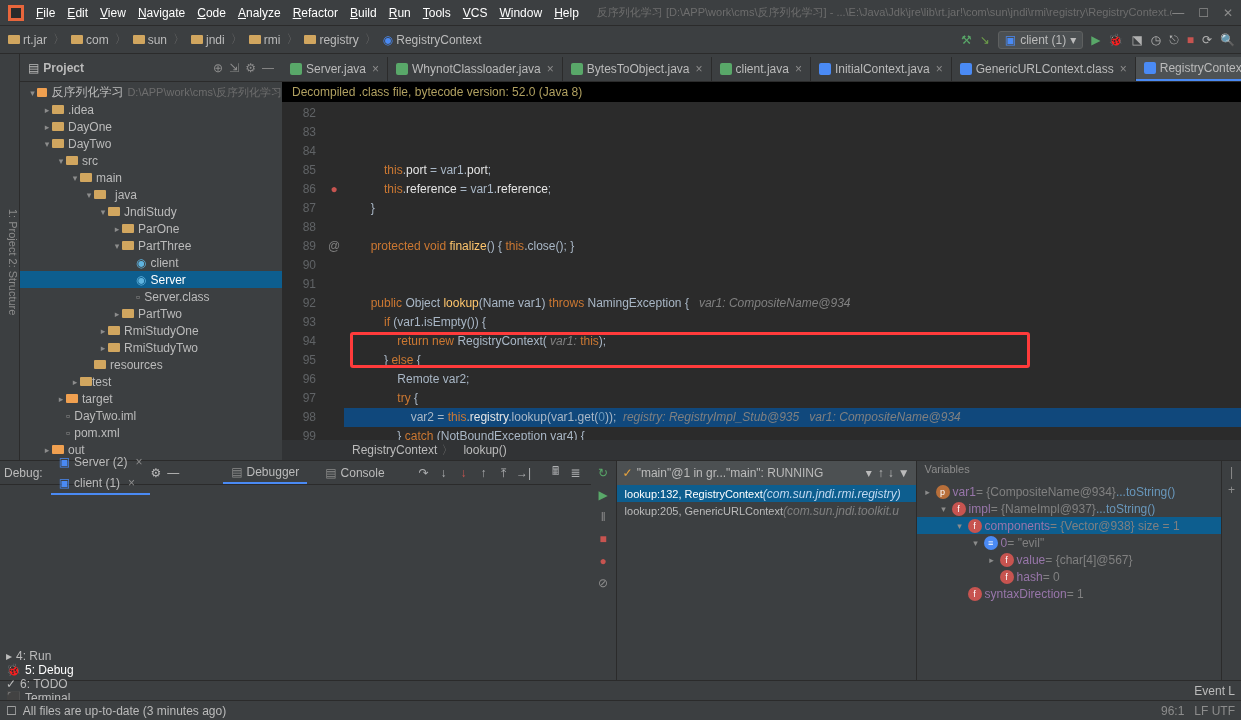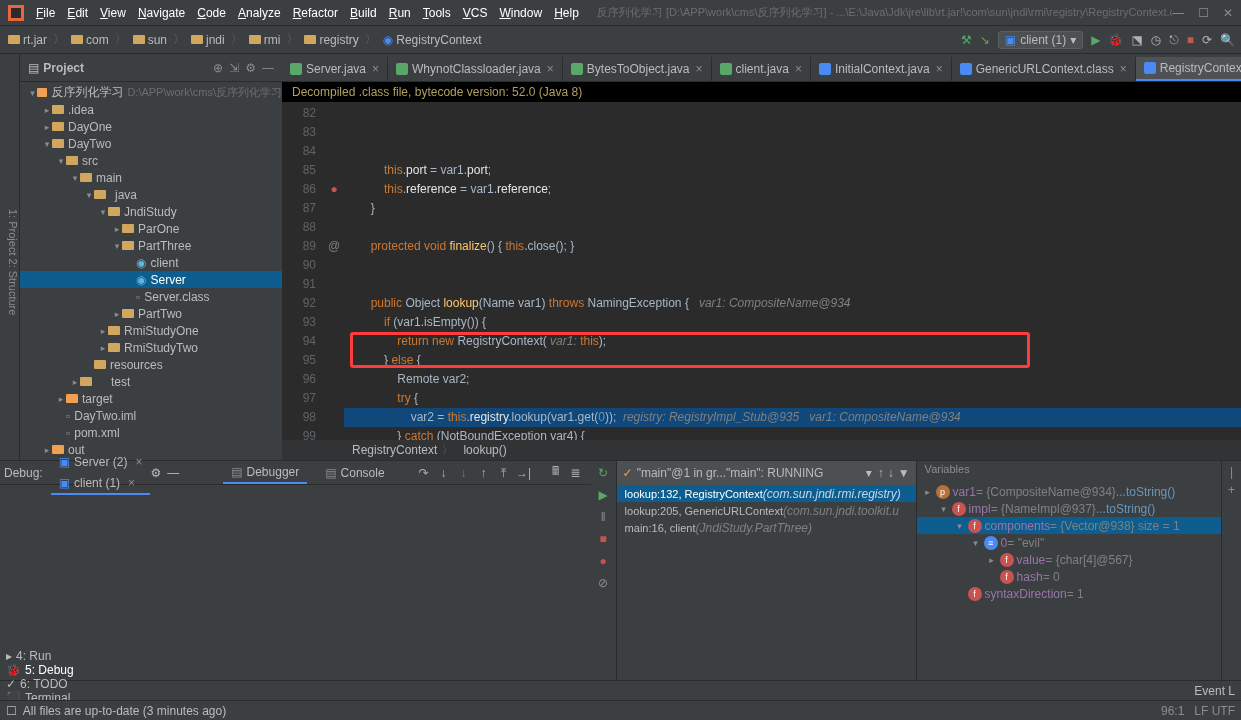--- a/index.html
+++ b/index.html
@@ -261,21 +261,21 @@
           <span style="margin-left:4px">RmiStudyTwo</span>
         </div>
         <div class="tree-row" style="padding-left: 64px;">
           <span class="arrow"></span>
           <span class="folder-ic" style=""></span>
           <span style="margin-left:4px">resources</span>
         </div>
         <div class="tree-row" style="padding-left: 50px;">
           <span class="arrow">▸</span>
           <span class="folder-ic" style=""></span>
-          <span style="margin-left:19px">test</span>
+          <span style="margin-left:0">test</span>
         </div>
         <div class="tree-row" style="padding-left: 36px;">
           <span class="arrow">▸</span>
           <span class="folder-ic" style="background:#f0a050"></span>
           <span style="margin-left:4px">target</span>
         </div>
         <div class="tree-row" style="padding-left: 36px;">
           <span class="arrow"></span>
           <span style="color:#8c8c8c">▫</span>
           <span style="margin-left:4px">DayTwo.iml</span>
@@ -430,21 +430,20 @@
         <span style="color:#e8a33d;margin-right:4px">✓</span>
         <span style="flex:1">"main"@1 in gr..."main": RUNNING</span>
         <span>▾</span>
         <span style="margin-left:6px">↑</span>
         <span style="margin-left:4px">↓</span>
         <span style="margin-left:4px">▼</span>
       </div>
       <div class="frame-list" id="framelist">
           <div class="frame-row sel">lookup:132, RegistryContext <span class="pkg">(com.sun.jndi.rmi.registry)</span></div>
           <div class="frame-row">lookup:205, GenericURLContext <span class="pkg">(com.sun.jndi.toolkit.u</span></div>
-          <div class="frame-row">main:16, client <span class="pkg">(JndiStudy.PartThree)</span></div>
         </div>
     </div>
     <div class="vars-panel">
       <div class="vars-header">Variables</div>
       <div class="vars-tree" id="varstree">
           <div class="var-row" style="padding-left: 6px;">
             <span class="arrow">▸</span>
             <span class="vic p">p</span>
             <span class="vn">var1</span>
             <span class="vt"> = {CompositeName@934} </span>

